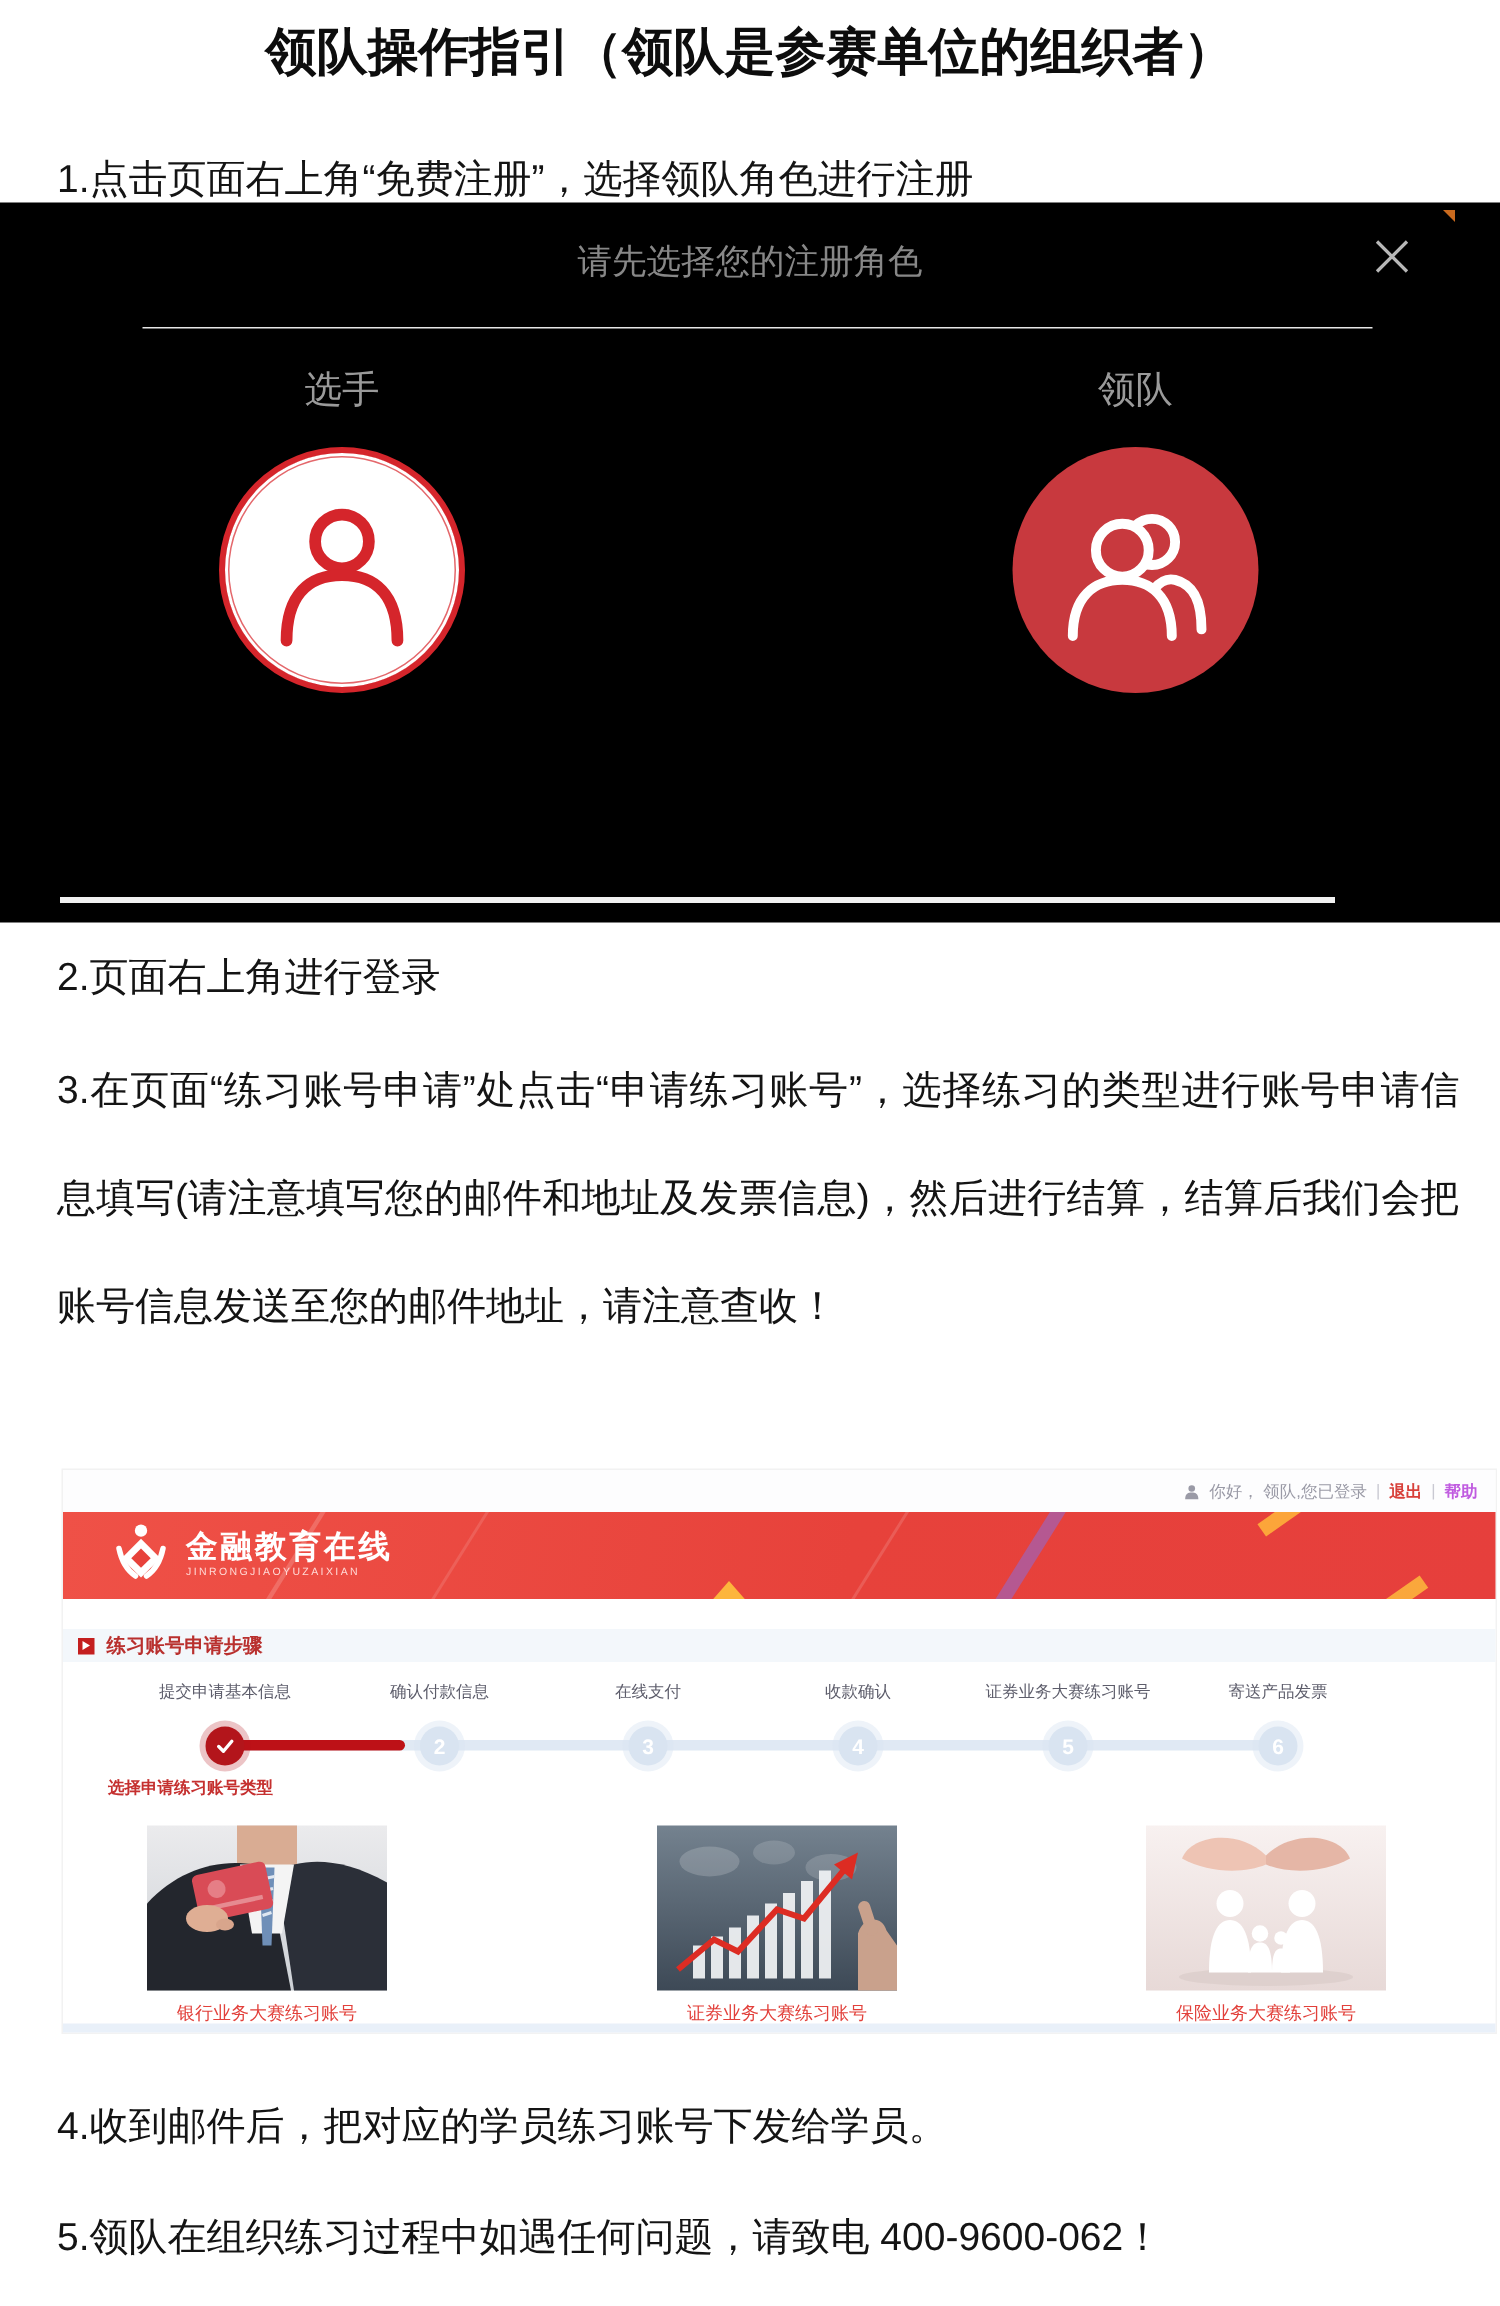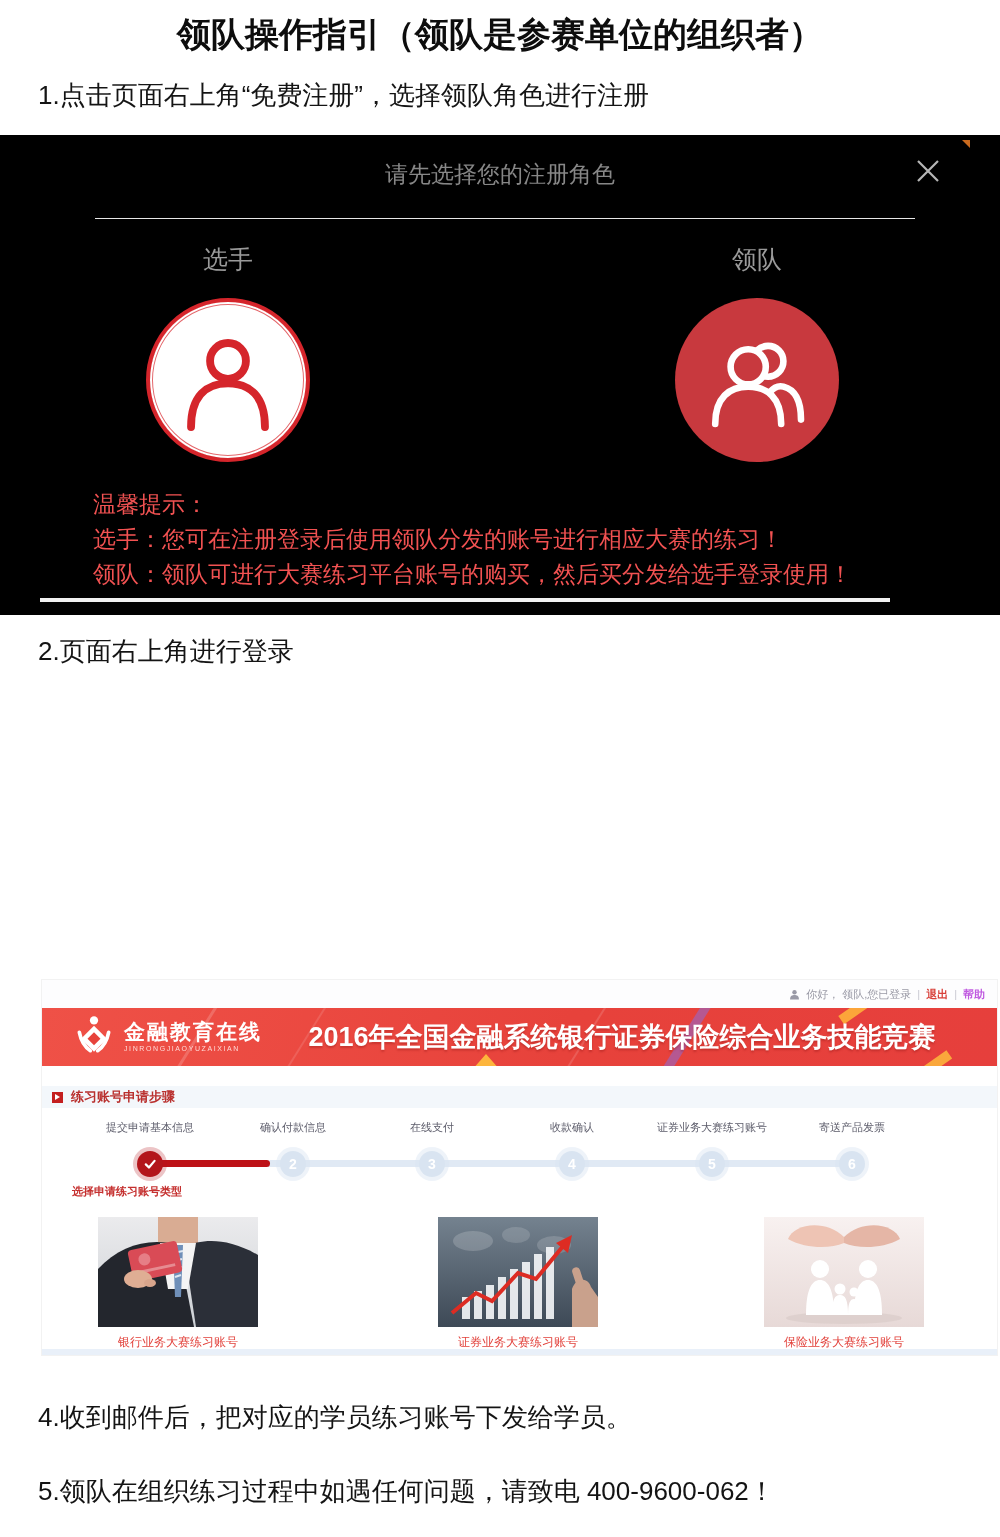--- a/index.html
+++ b/index.html
@@ -2,21 +2,21 @@
 <html><head>
 <meta charset="utf-8">
 <style>
   html,body{margin:0;padding:0;background:#fff;}
   .page{position:relative;width:1000px;height:1537px;background:#fff;overflow:hidden;
         font-family:"Liberation Sans","DejaVu Sans",sans-serif;color:#111;}
   
   .doc-title{position:absolute;top:12px;left:0;width:1000px;text-align:center;
              font-size:34px;font-weight:bold;color:#0d0d0d;margin:0;}
   .step{position:absolute;left:38px;margin:0;font-size:26px;color:#141414;white-space:nowrap;}
-  .s1{top:78px;}
+  .s1{top:102px;}
   .s2{top:634px;}
   .s4{top:1400px;}
   .s5{top:1474px;}
   .para{position:absolute;left:38px;top:690px;width:935px;margin:0;
         font-size:26px;line-height:72px;color:#141414;text-align:justify;}
   
   .dialog{position:absolute;left:0;top:135px;width:1000px;height:480px;background:#000000;}
   .dialog-title{position:absolute;top:24px;left:0;width:1000px;text-align:center;
                 font-size:23px;color:#878787;}
   .dialog-close{position:absolute;top:20px;left:912px;width:32px;height:32px;cursor:pointer;}
@@ -115,29 +115,25 @@
       <div class="role-circle circle-filled">
         <svg viewBox="0 0 100 100" width="110" height="110">
           <circle cx="60" cy="33" r="14" fill="none" stroke="#fff" stroke-width="6"></circle>
           <path d="M52 86 C56 62 66 54 74 56 C86 59 90 70 90 86" fill="none" stroke="#fff" stroke-width="6" stroke-linecap="round"></path>
           <circle cx="42" cy="38" r="16" fill="#c8393e" stroke="#fff" stroke-width="6"></circle>
           <path d="M12 90 C12 66 25 56 42 56 C59 56 72 66 72 90" fill="#c8393e" stroke="#fff" stroke-width="6" stroke-linecap="round"></path>
         </svg>
       </div>
     </div>
 
-    <div class="tips">
-      <div>温馨提示：</div>
-      <div>选手：您可在注册登录后使用领队分发的账号进行相应大赛的练习！</div>
-      <div>领队：领队可进行大赛练习平台账号的购买，然后买分发给选手登录使用！</div>
-    </div>
     <div class="tips-underline"></div>
   </section>
 
   <p class="step s2">2.页面右上角进行登录</p>
+  <p class="para s3">3.在页面“练习账号申请”处点击“申请练习账号”，选择练习的类型进行账号申请信息填写(请注意填写您的邮件和地址及发票信息)，然后进行结算，结算后我们会把账号信息发送至您的邮件地址，请注意查收！</p>
 
   <section class="shot">
 
     <div class="shot-topbar">
       <svg width="11" height="11" viewBox="0 0 20 20">
         <circle cx="10" cy="6" r="4" fill="#9a9aa6"></circle>
           <path d="M2 19 C2 12 6 11 10 11 C14 11 18 12 18 19 Z" fill="#9a9aa6"></path>
       </svg>
       <span>你好， 领队,您已登录</span>
       <span class="topbar-sep">|</span>
@@ -162,21 +158,20 @@
             <rect x="19" y="22" width="10" height="10" fill="#e7423b"></rect>
           </g>
           <path d="M8 20 C10 30 14 36 20 40" stroke="#fff" stroke-width="4" fill="none" stroke-linecap="round"></path>
           <path d="M40 20 C38 30 34 36 28 40" stroke="#fff" stroke-width="4" fill="none" stroke-linecap="round"></path>
         </svg>
         <div class="logo-text">
           <span class="logo-name">金融教育在线</span>
           <span class="logo-sub">JINRONGJIAOYUZAIXIAN</span>
         </div>
       </div>
-      <div class="banner-title">2016年全国金融系统银行证券保险综合业务技能竞赛</div>
     </div>
 
     <div class="shot-sechead">
       <span class="sec-square"></span>
       <span>练习账号申请步骤</span>
     </div>
 
     <div class="step-label" style="left:28px">提交申请基本信息</div>
     <div class="step-label" style="left:171px">确认付款信息</div>
     <div class="step-label" style="left:310px">在线支付</div>

